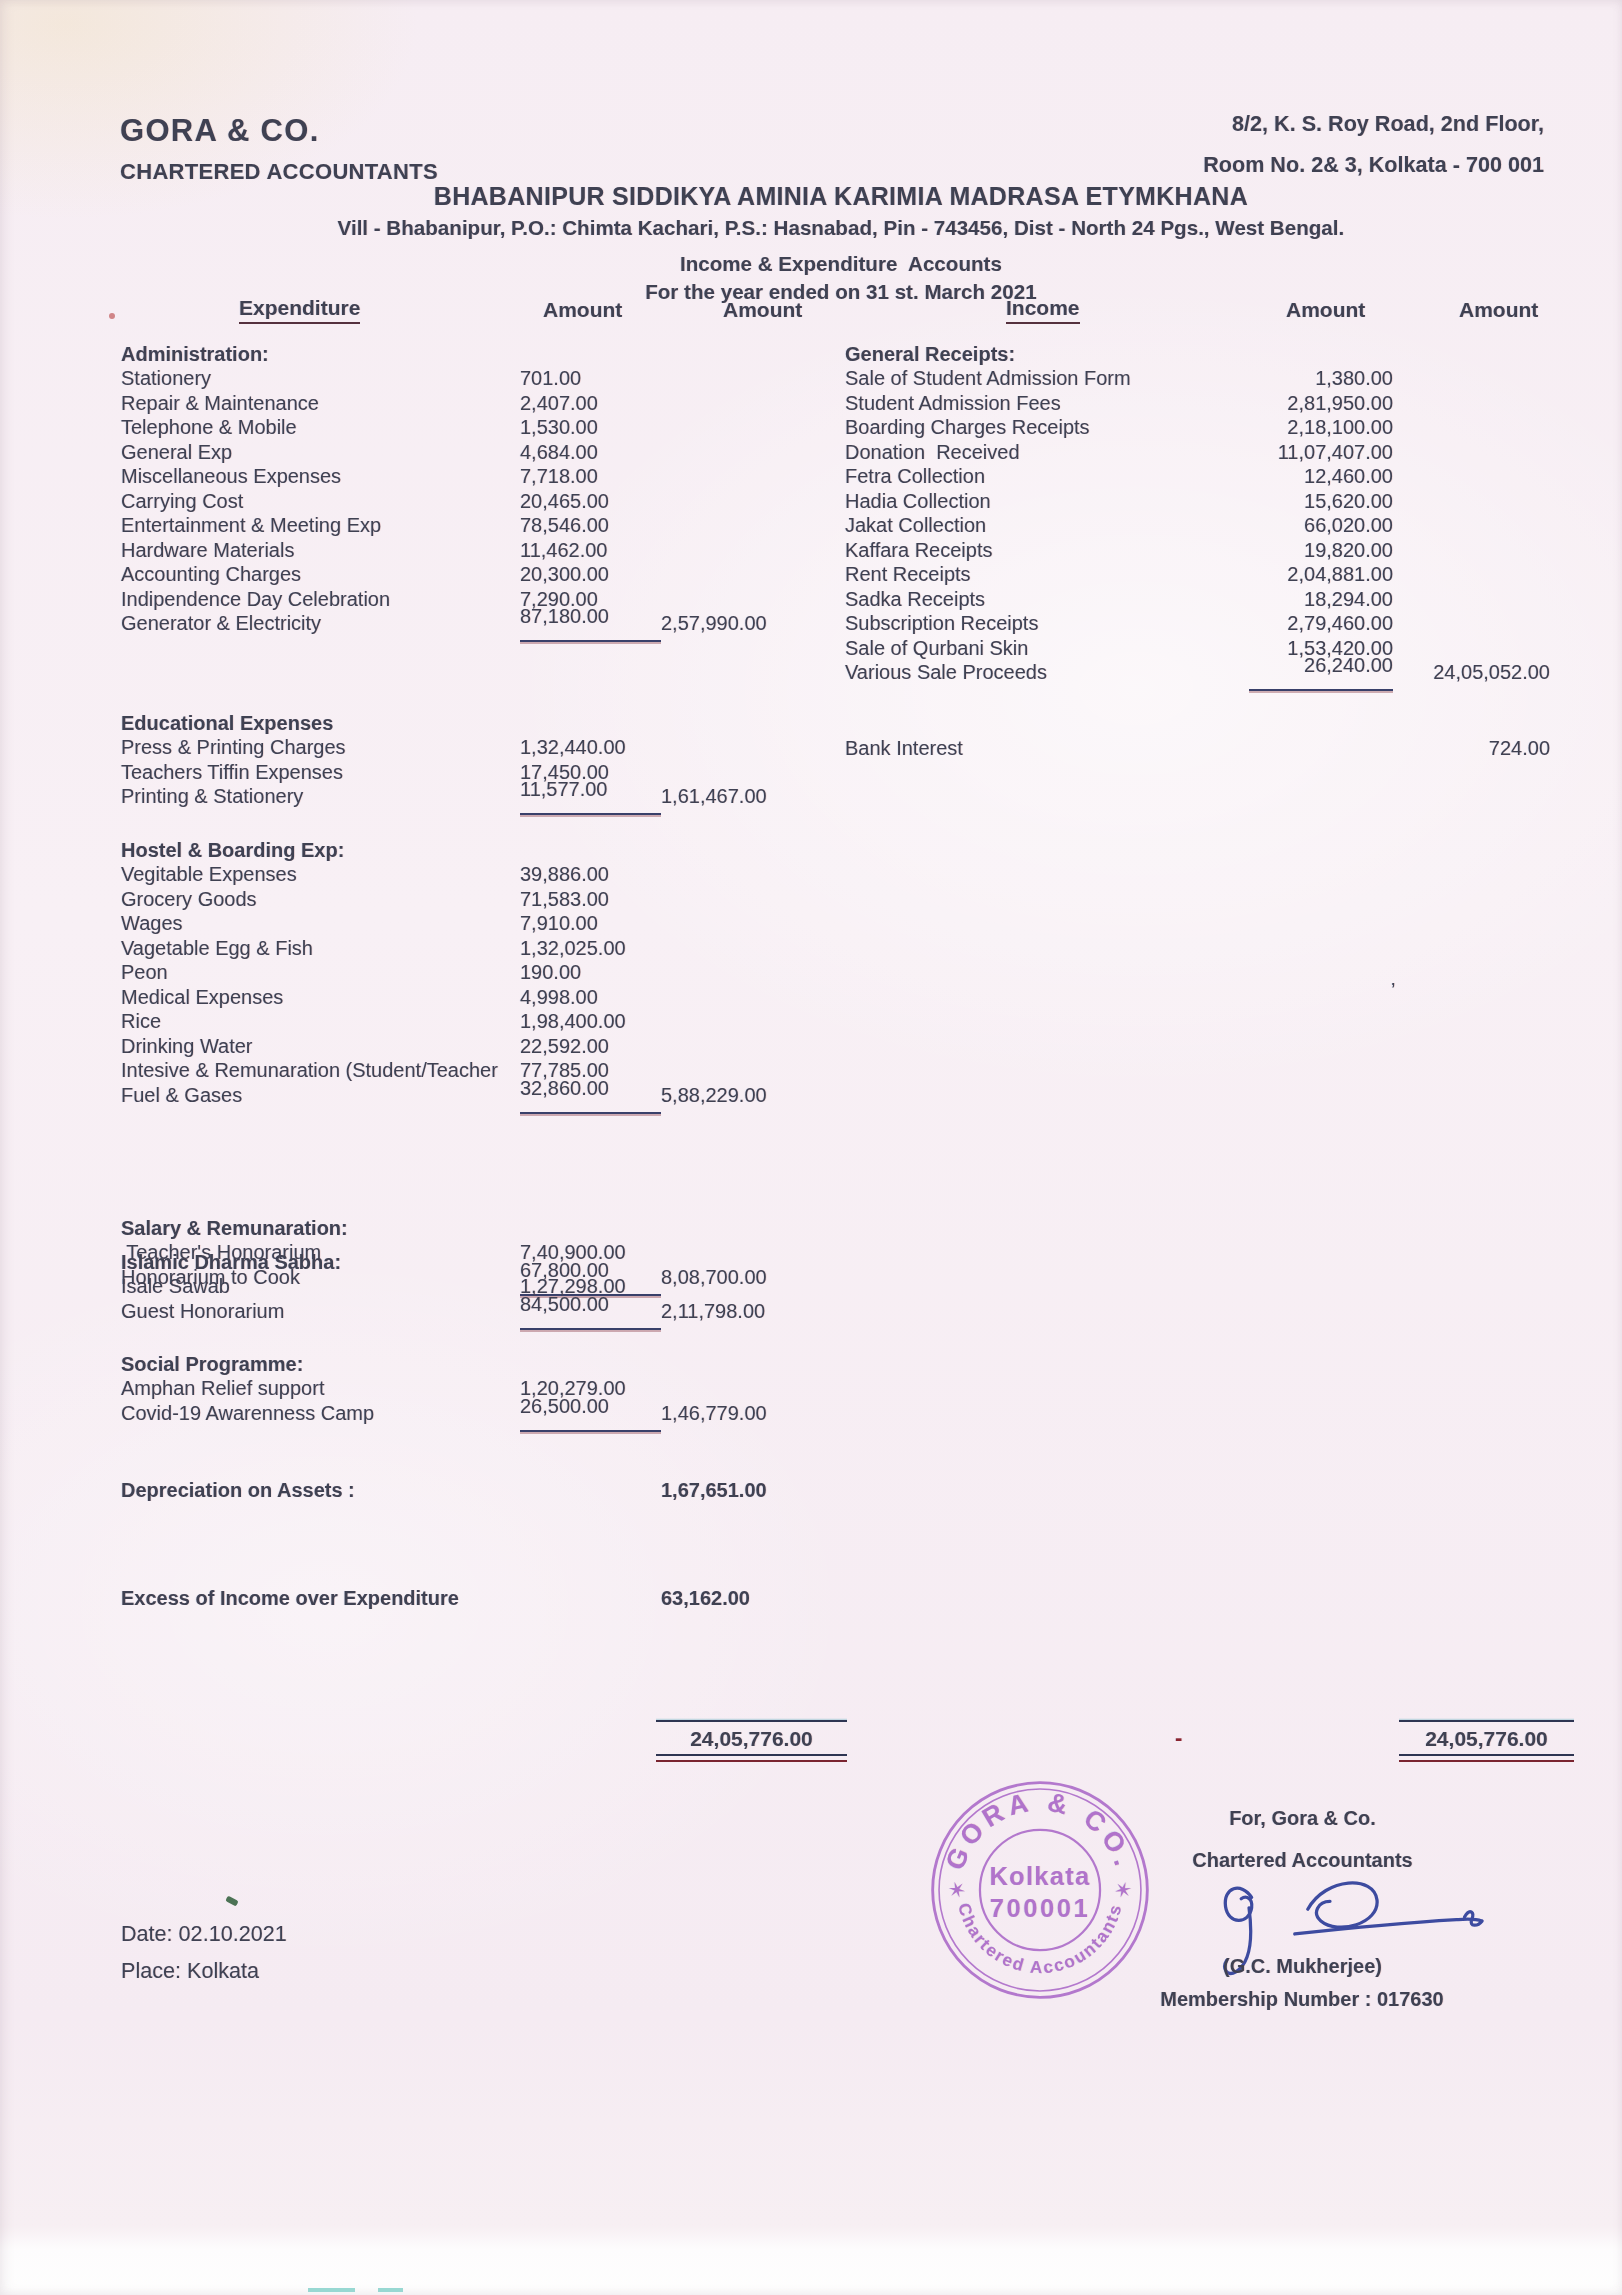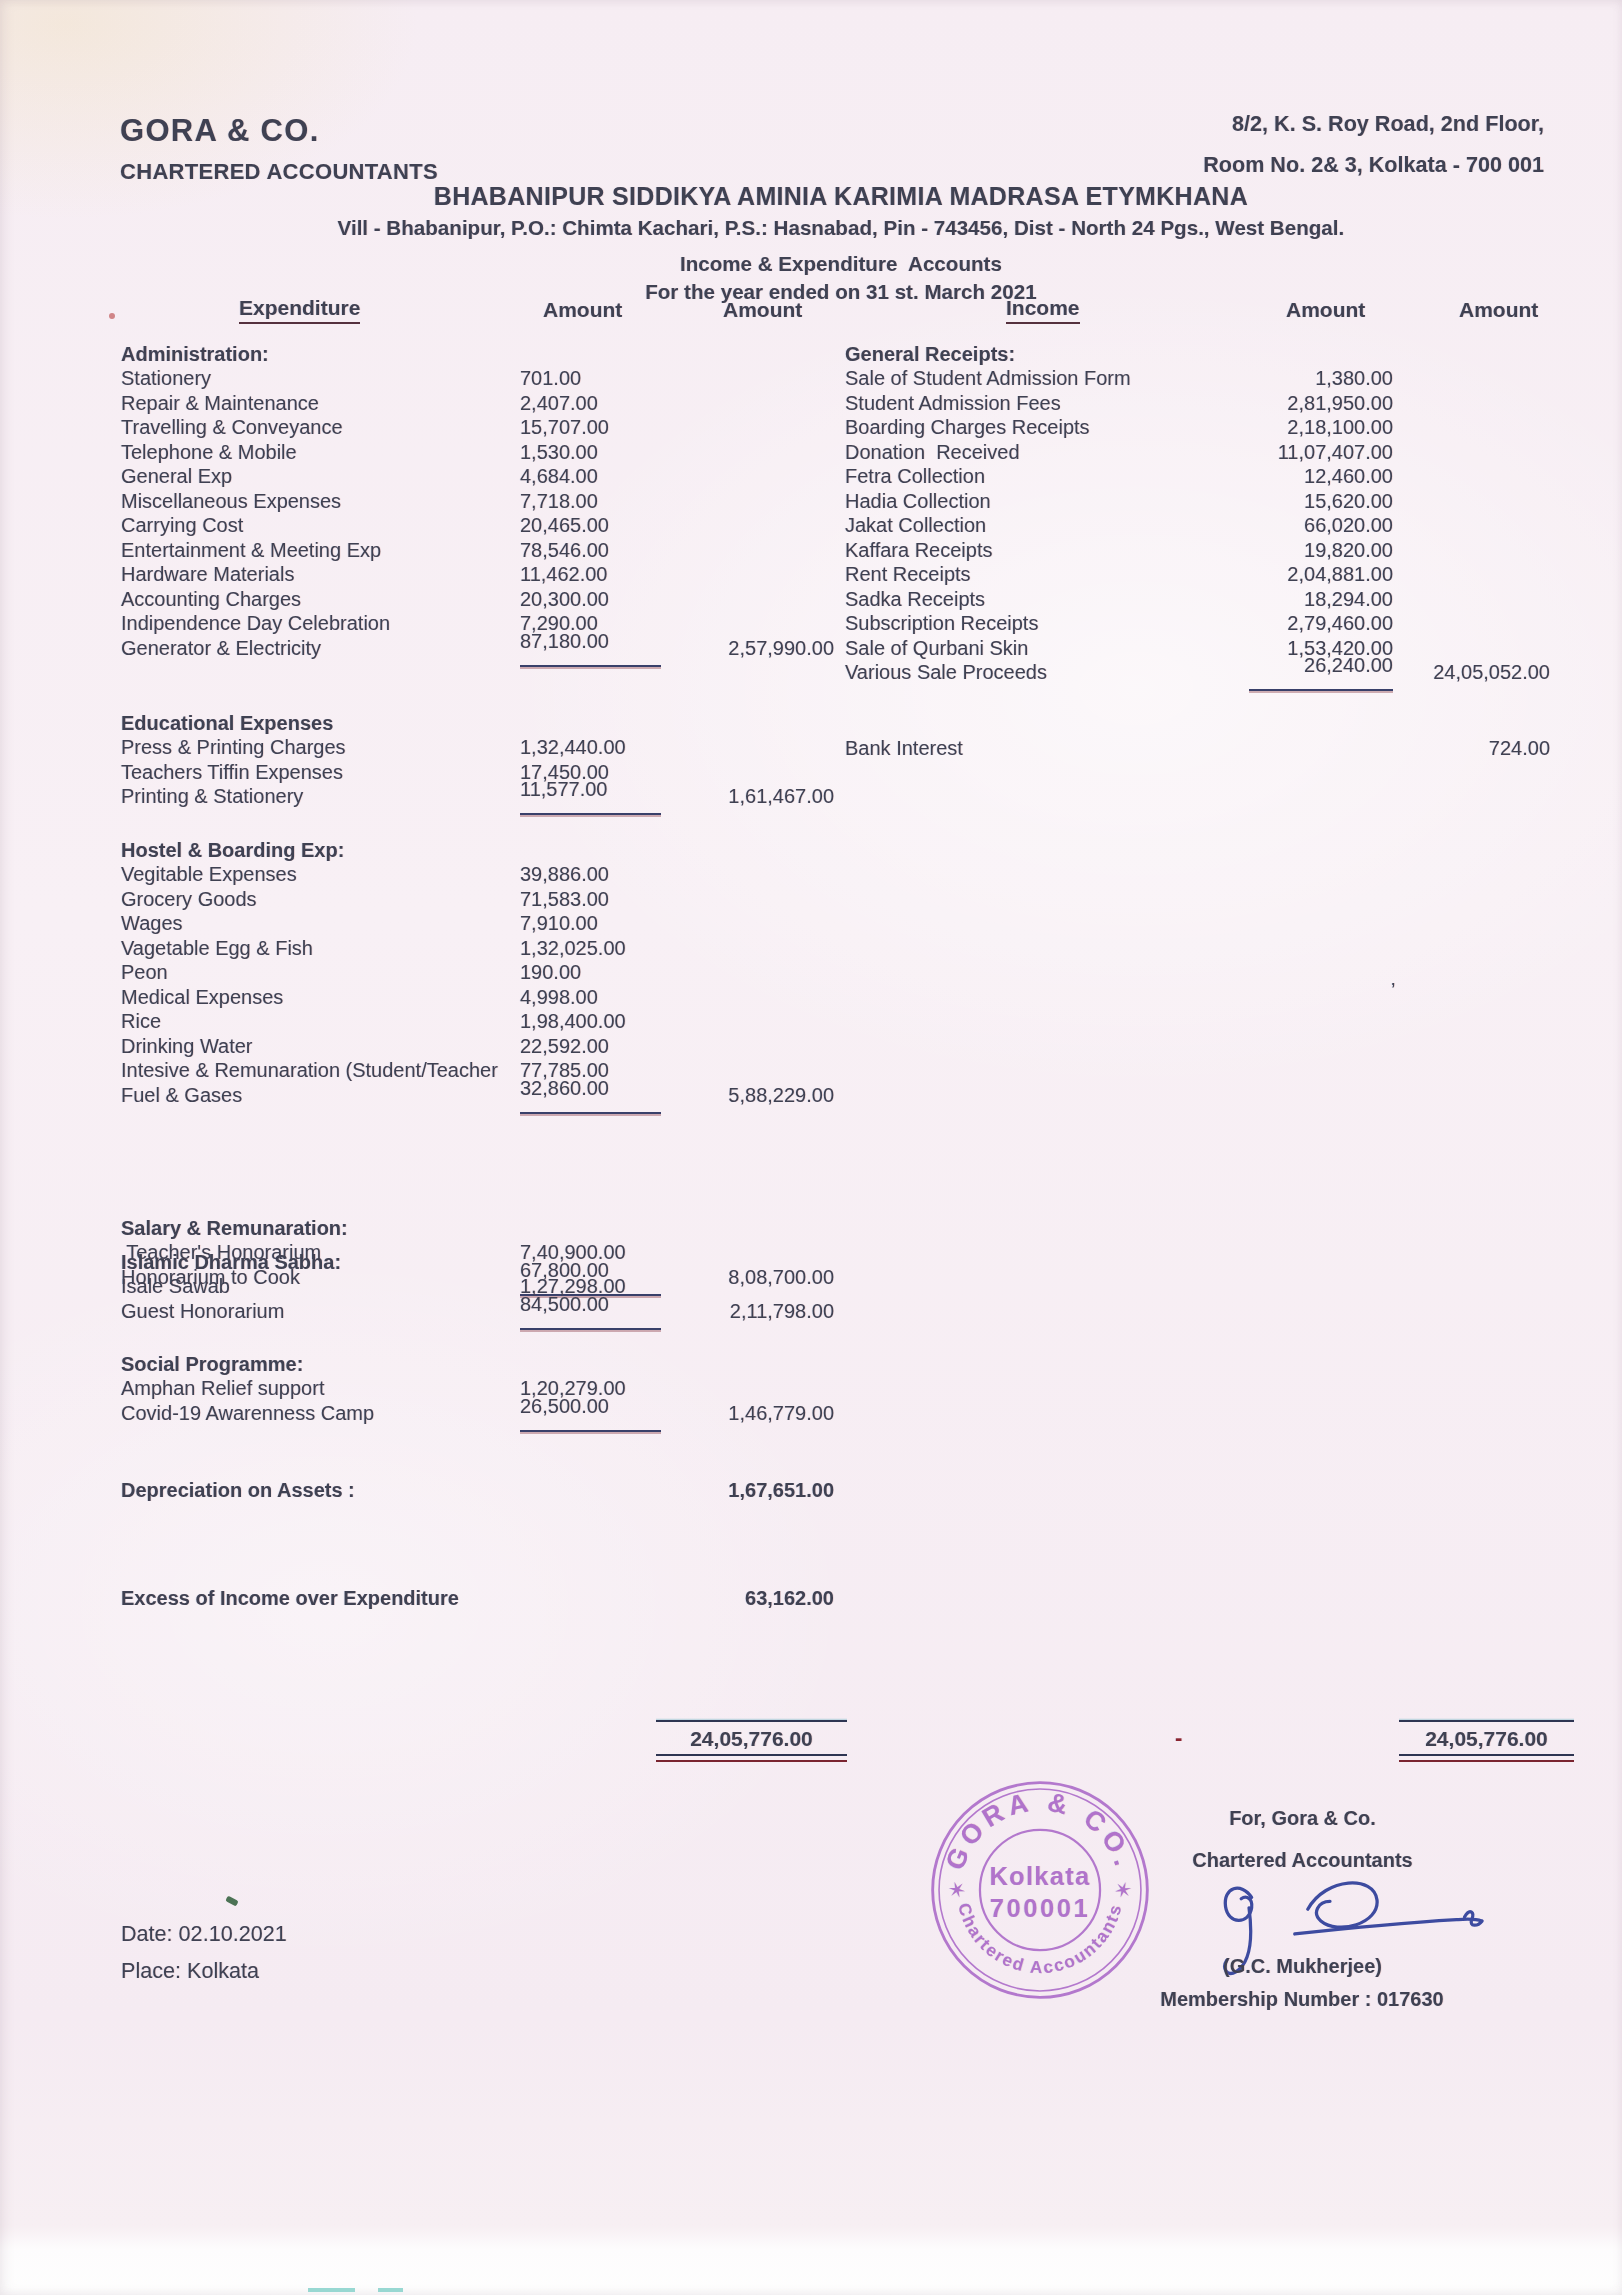--- a/index.html
+++ b/index.html
@@ -30,21 +30,21 @@
   .underlined{border-bottom:2px solid #55313e;padding-bottom:2.6px;}
   
   .section{position:absolute;font-size:20px;}
   .row{display:flex;height:24.5px;align-items:center;}
   .cell{white-space:pre;}
   .label{flex:1;min-width:0;}
   .header-cell{font-weight:bold;}
   .exp{left:121px;width:713px;}
   .inc{left:845px;width:705px;}
   .exp .amt1{width:141px;}
-  .exp .amt2{width:173px;text-align:right;}
+  .exp .amt2{width:173px;}
   .inc .amt1{width:144px;text-align:right;}
   .inc .amt2{width:157px;text-align:right;}
   .sum-line{border-bottom:2.6px solid #39406a;box-shadow:0 2px 0 rgba(122,36,48,0.35);padding-bottom:12px;}
   .single-row{position:absolute;font-size:20px;display:flex;height:24.5px;align-items:center;}
   
   .total-box{position:absolute;text-align:center;font-size:21px;font-weight:bold;}
   .tline{height:0;border-top:2.6px solid #2e3552;box-shadow:0 -1.3px 0 rgba(40,150,170,0.25);}
   .tnum{padding:4.6px 0 3.9px 0;}
   .tline-b1{height:0;border-top:2.6px solid #2e3552;}
   .tline-b2{height:0;border-top:2px solid #7a2430;margin-top:3.9px;}
@@ -82,25 +82,20 @@
         <div class="cell label header-cell">Administration:</div>
       </div>
       <div class="row">
         <div class="cell label">Stationery</div>
         <div class="cell amt1">701.00</div>
         <div class="cell amt2"></div>
       </div>
       <div class="row">
         <div class="cell label">Repair &amp; Maintenance</div>
         <div class="cell amt1">2,407.00</div>
-        <div class="cell amt2"></div>
-      </div>
-      <div class="row">
-        <div class="cell label">Travelling &amp; Conveyance</div>
-        <div class="cell amt1">15,707.00</div>
         <div class="cell amt2"></div>
       </div>
       <div class="row">
         <div class="cell label">Telephone &amp; Mobile</div>
         <div class="cell amt1">1,530.00</div>
         <div class="cell amt2"></div>
       </div>
       <div class="row">
         <div class="cell label">General Exp</div>
         <div class="cell amt1">4,684.00</div>

